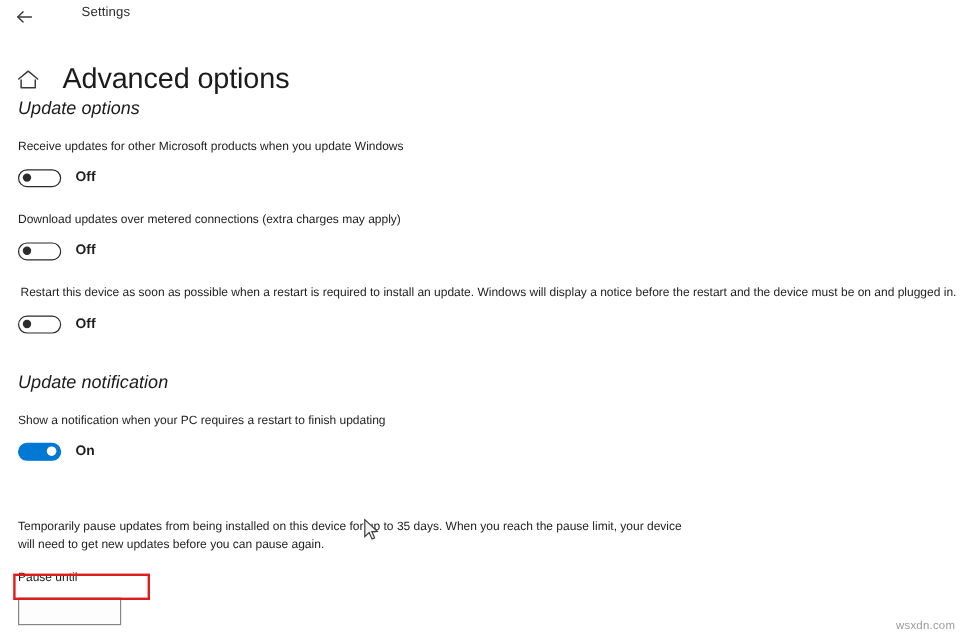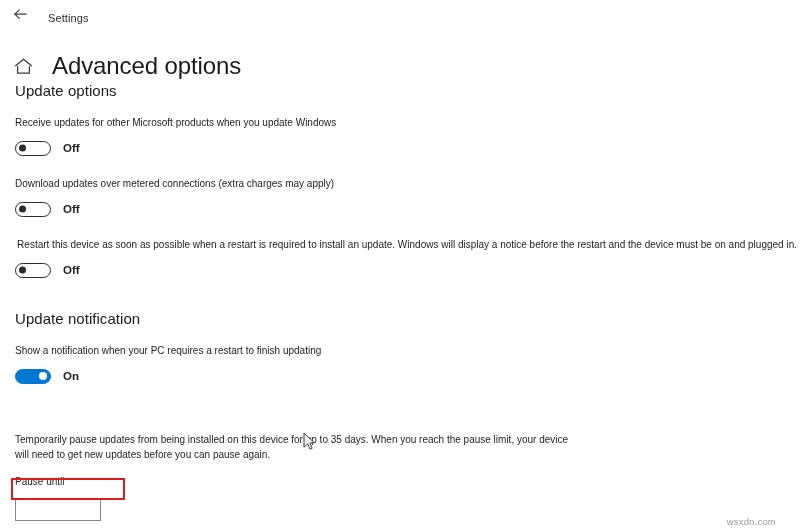--- a/index.html
+++ b/index.html
@@ -16,22 +16,23 @@
     overflow: hidden;
     -webkit-font-smoothing: antialiased;
   }
 
   
   .breadcrumb {
     position: absolute;
     top: 4px;
     left: 10px;
     display: flex;
-    align-items: flex-end;
+    align-items: flex-start;
     height: 20px;
+    gap: 20px;
   }
   .back-btn {
     width: 20px;
     height: 20px;
     display: flex;
     align-items: center;
     justify-content: center;
     cursor: default;
   }
   .back-btn svg { display: block; }
@@ -73,20 +74,21 @@
     top: 82px;
     left: 15px;
     right: 0;
   }
   .section-heading {
     font-size: 15px;
     font-weight: 400;
     color: #1b1b1b;
     letter-spacing: 0.05px;
     margin: 0;
+    font-style: italic;
   }
   .desc {
     font-size: 10px;
     line-height: 15px;
     color: #1d1d1d;
     margin: 0;
   }
   .desc.wide { max-width: 782px; text-align: right; }
   .desc.pause { max-width: 566px; }
 
@@ -182,21 +184,21 @@
   .cursor {
     position: absolute;
     left: 303px;
     top: 432px;
     pointer-events: none;
   }
 
   
   .watermark {
     position: absolute;
-    right: 24px;
+    right: 4px;
     bottom: 5px;
     font-size: 9.5px;
     color: #9a9a9a;
     letter-spacing: 0.2px;
   }
 </style>
 </head>
 <body>
 
 <div class="breadcrumb">

